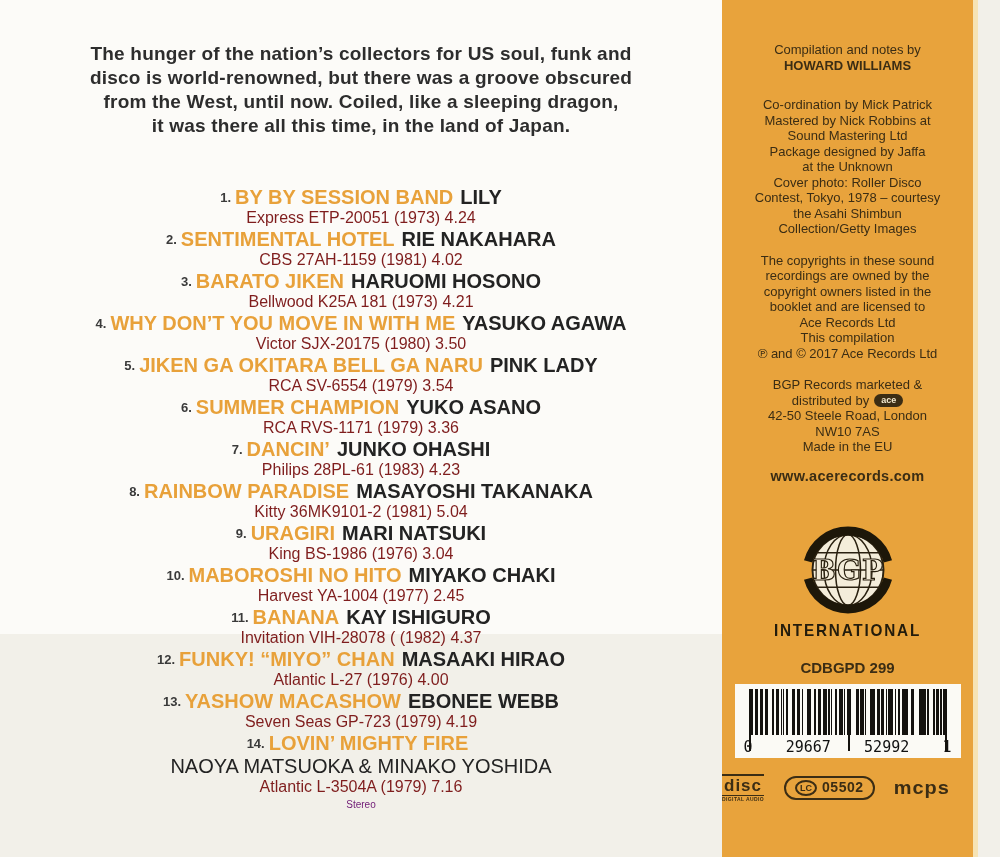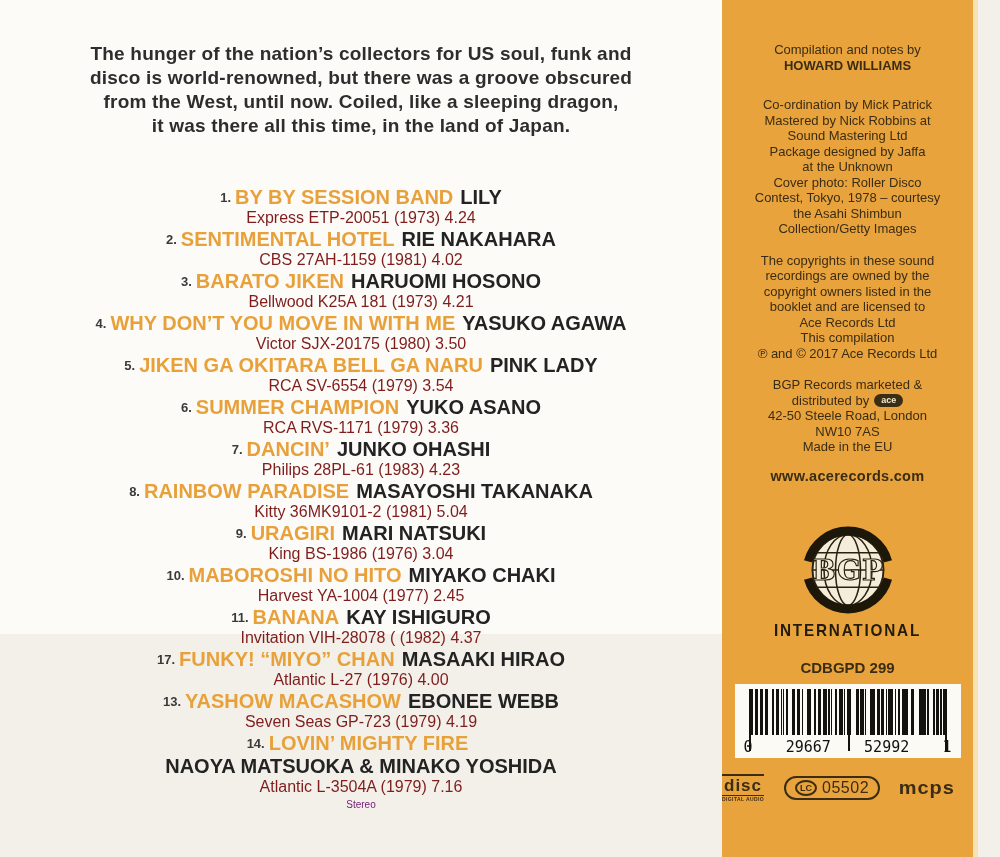--- a/index.html
+++ b/index.html
@@ -14,21 +14,21 @@
     position:absolute;top:42px;left:0;width:100%;text-align:center;
     font-weight:700;font-size:19px;line-height:24px;color:#2d2d2d;
     white-space:pre-line;letter-spacing:.2px;
   }
   .tracklist{position:absolute;top:186px;left:0;width:100%;text-align:center;}
   .track{margin-bottom:2px;}
   .t-line{font-size:20px;line-height:23px;font-weight:700;color:#232323;white-space:nowrap;}
   .t-num{font-size:13px;font-weight:700;color:#3a3a3a;margin-right:4px;vertical-align:2px;}
   .t-title{color:#e8a13a;margin-right:7px;}
   .t-artist{color:#232323;}
-  .t-artist-line{font-size:20px;line-height:23px;font-weight:700;color:#232323;}
+  .t-artist-line{font-size:20px;line-height:23px;font-weight:400;color:#232323;}
   .t-info{font-size:16px;line-height:17px;font-weight:400;color:#7f1d1d;}
   .stereo{margin-top:4px;font-size:10px;color:#701a75;}
 
   
   .panel{
     position:absolute;left:722px;top:0;width:251px;height:857px;
     background:#e8a33c;color:#3b2d14;text-align:center;
     font-size:13px;line-height:15.5px;
   }
   .pre{white-space:pre-line;}
@@ -69,21 +69,21 @@
     padding:0 1px;height:21px;
     font-family:"DejaVu Sans Mono", monospace;font-size:15px;color:#111;
   }
   
   .logos-row{margin-top:16px;display:flex;justify-content:flex-start;align-items:center;gap:20px;}
   .cd-logo{color:#3b2d14;line-height:1;}
   .cd-word{font-weight:700;font-size:17px;letter-spacing:1px;border-top:2px solid #3b2d14;border-bottom:1px solid #3b2d14;padding:1px 2px;}
   .cd-sub{font-size:5px;font-weight:700;letter-spacing:.4px;margin-top:1px;}
   .lc-logo{border:2px solid #3b2d14;border-radius:14px;display:flex;align-items:center;gap:5px;padding:2px 9px;color:#3b2d14;}
   .lc-inner{border:2px solid #3b2d14;border-radius:50%;font-size:9px;font-weight:700;padding:1px 3px;line-height:10px;}
-  .lc-num{font-size:16px;font-weight:400;letter-spacing:.5px;}
+  .lc-num{font-size:14px;font-weight:700;letter-spacing:.5px;}
   .mcps{display:inline-block;font-size:19px;font-weight:700;letter-spacing:1px;color:#3b2d14;transform:scaleX(1.05);}
 
   
   .strip{
     position:absolute;left:973px;top:0;width:27px;height:857px;
     background:#f2f0e9;border-left:5px solid #f6e3b4;box-sizing:border-box;
   }
 </style>
 </head>
 <body>
@@ -133,21 +133,21 @@
     </div>
     <div class="track">
       <div class="t-line"><span class="t-num">10.</span><span class="t-title">MABOROSHI NO HITO</span><span class="t-artist">MIYAKO CHAKI</span></div>
       <div class="t-info">Harvest YA-1004 (1977) 2.45</div>
     </div>
     <div class="track">
       <div class="t-line"><span class="t-num">11.</span><span class="t-title">BANANA</span><span class="t-artist">KAY ISHIGURO</span></div>
       <div class="t-info">Invitation VIH-28078 ( (1982) 4.37</div>
     </div>
     <div class="track">
-      <div class="t-line"><span class="t-num">17.</span><span class="t-title">FUNKY! “MIYO” CHAN</span><span class="t-artist">MASAAKI HIRAO</span></div>
+      <div class="t-line"><span class="t-num">12.</span><span class="t-title">FUNKY! “MIYO” CHAN</span><span class="t-artist">MASAAKI HIRAO</span></div>
       <div class="t-info">Atlantic L-27 (1976) 4.00</div>
     </div>
     <div class="track">
       <div class="t-line"><span class="t-num">13.</span><span class="t-title">YASHOW MACASHOW</span><span class="t-artist">EBONEE WEBB</span></div>
       <div class="t-info">Seven Seas GP-723 (1979) 4.19</div>
     </div>
     <div class="track">
       <div class="t-line"><span class="t-num">14.</span><span class="t-title">LOVIN’ MIGHTY FIRE</span></div>
       <div class="t-artist-line">NAOYA MATSUOKA &amp; MINAKO YOSHIDA</div>
       <div class="t-info">Atlantic L-3504A (1979) 7.16</div>

